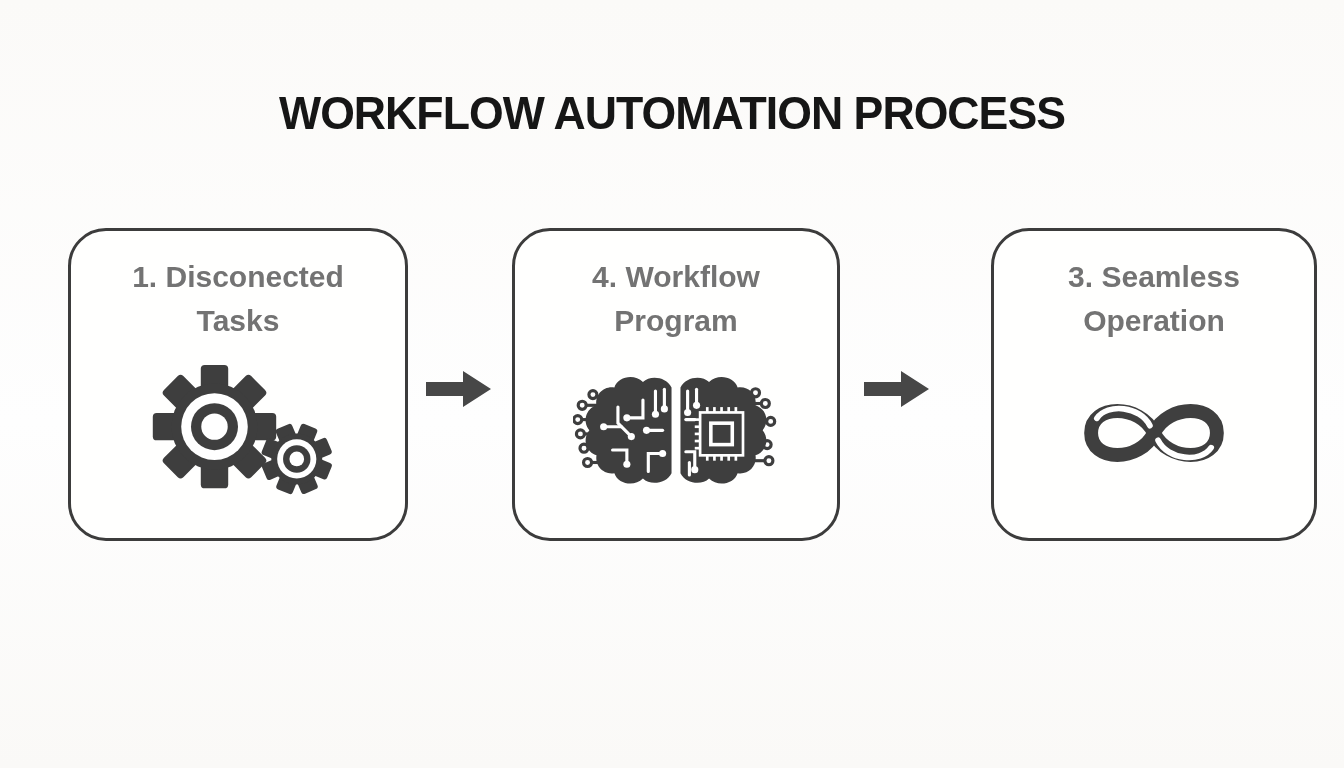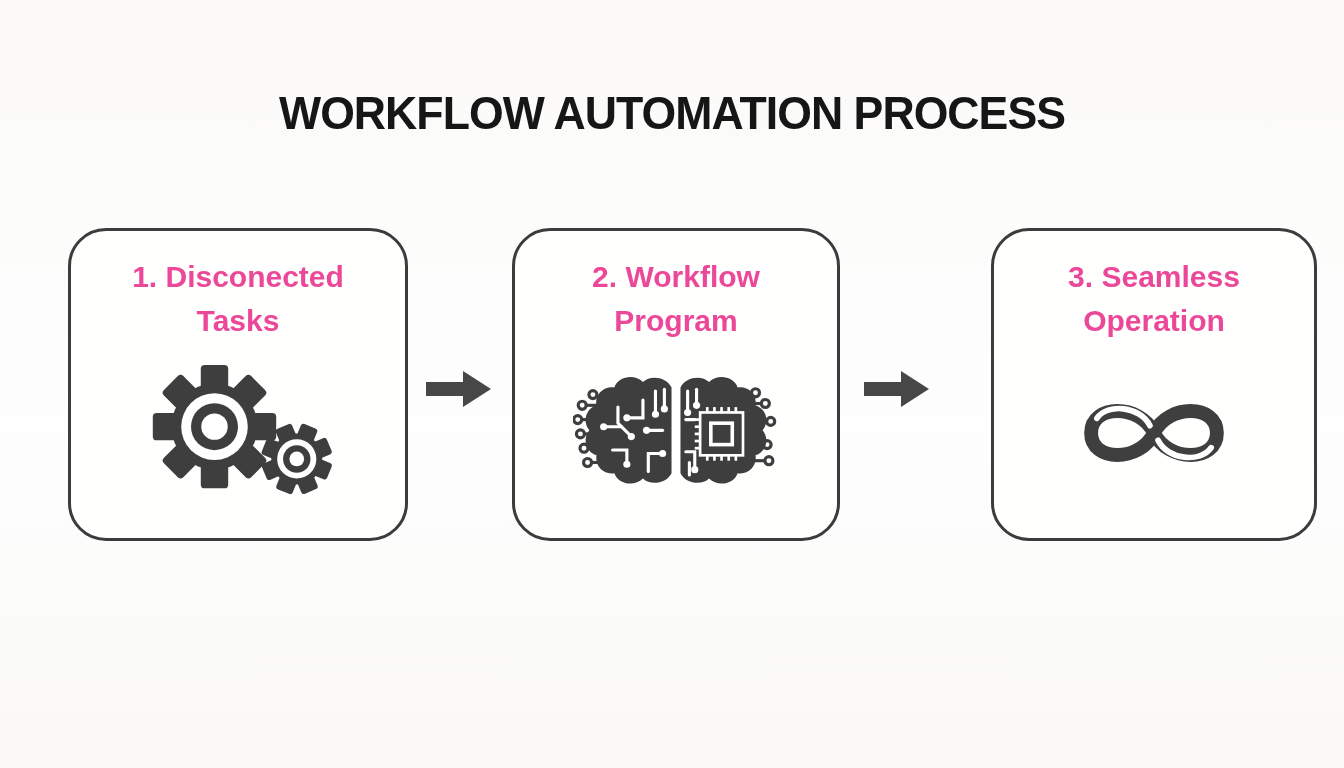--- a/index.html
+++ b/index.html
@@ -38,21 +38,21 @@
   .step-2 { left: 512px; width: 328px; }
   .step-3 { left: 952px; width: 326px; margin-left: 39px; }
 
   .step-label {
     margin-top: 24px;
     width: 252px;
     text-align: center;
     font-size: 30px;
     font-weight: bold;
     line-height: 1.45;
-    color: #ec4899;
+    color: #737373;
   }
   .step-icon {
     flex: 1;
     display: flex;
     align-items: center;
     justify-content: center;
     width: 100%;
     padding-bottom: 14px;
   }
 
@@ -145,21 +145,21 @@
     </div>
   </div>
 
   <div class="connector connector-1">
     <svg width="66" height="40" viewBox="0 0 66 40" aria-hidden="true">
       <polygon points="0,13 37,13 37,2 65,20 37,38 37,27 0,27" fill="#474747"></polygon>
     </svg>
   </div>
 
   <div class="step-card step-2">
-    <div class="step-label">2. Workflow Program</div>
+    <div class="step-label">4. Workflow Program</div>
     <div class="step-icon">
       <svg width="206" height="134" viewBox="0 0 230 150" aria-hidden="true">
 
         <g stroke="#3e3e3e" stroke-width="3.5" fill="none">
           <path d="M30,44 H14"></path>
             <path d="M26,60 H8"></path>
             <path d="M24,76 H12"></path>
             <path d="M28,92 H16"></path>
             <path d="M32,108 H20"></path>
         </g>

